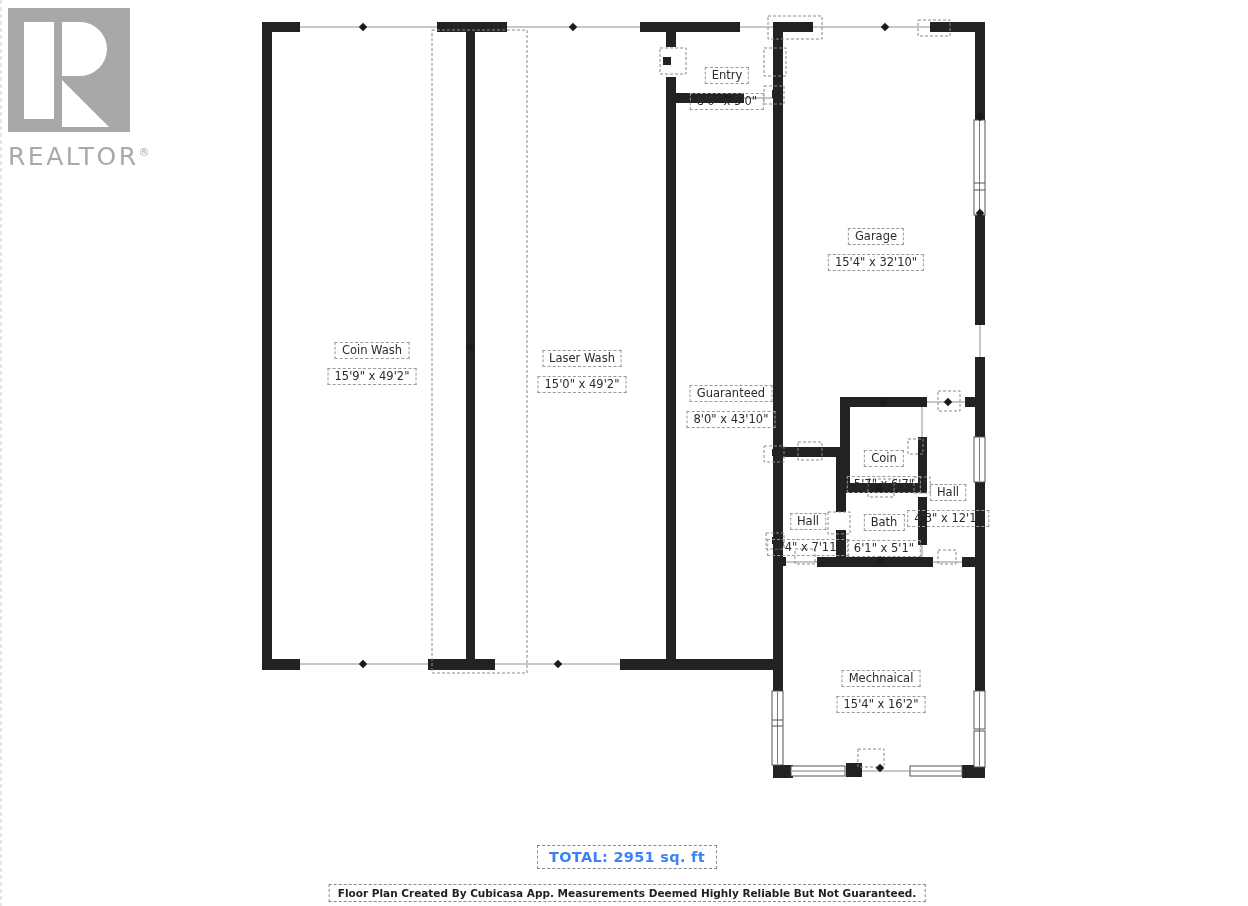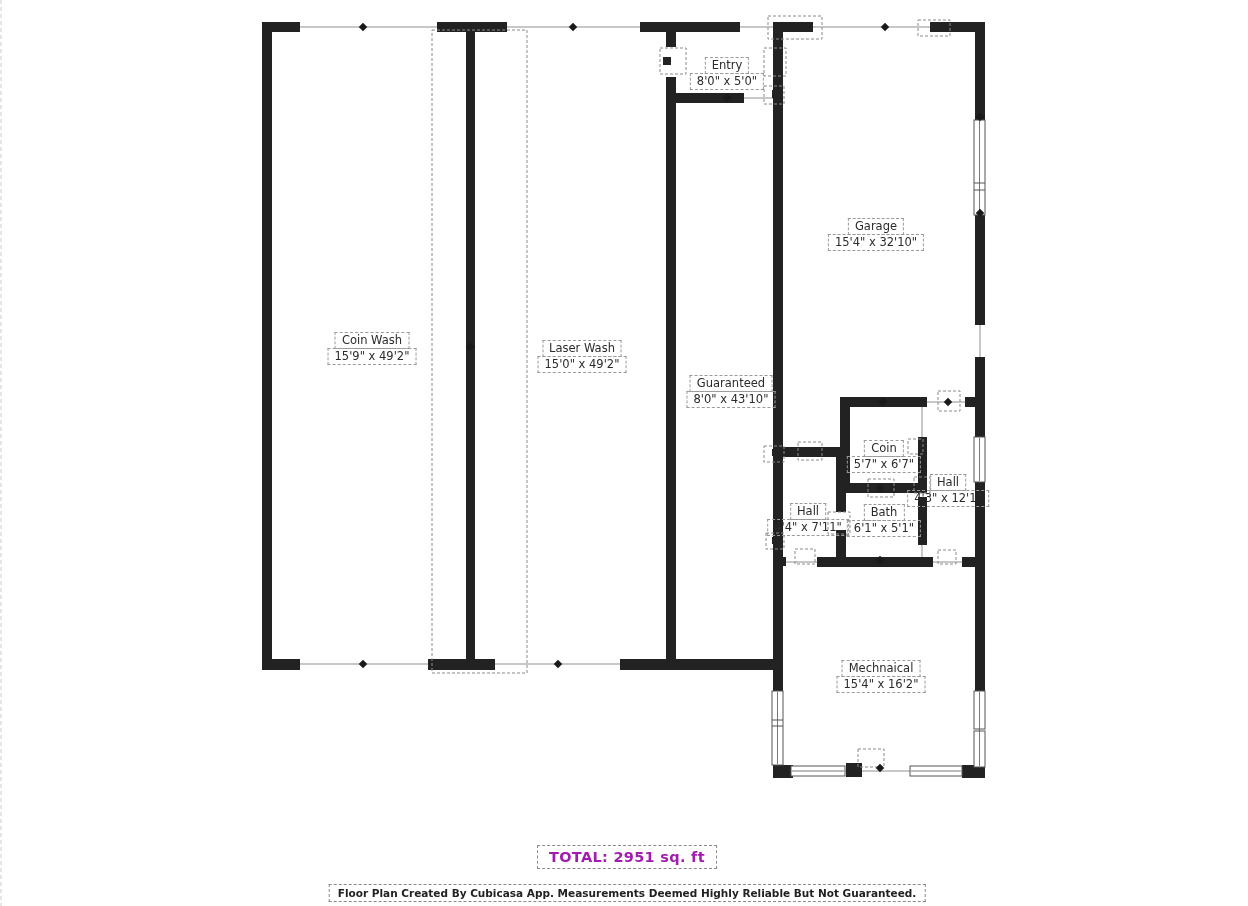--- a/index.html
+++ b/index.html
@@ -38,33 +38,34 @@
     line-height: 1.15;
     white-space: nowrap;
     z-index: 3;
   }
   .room-label .rname,
   .room-label .rdims {
     display: inline-block;
     border: 1px dashed #9a9a9a;
     padding: 1px 6px;
     background: rgba(255,255,255,0.0);
+    margin-top: 10px;
   }
   .room-label .row { display: block; margin-top: -1px; }
 
   .total-box {
     position: absolute;
     left: 627px;
     top: 845px;
     transform: translateX(-50%);
     border: 1px dashed #8a8a8a;
     padding: 3px 11px;
     font-size: 14.5px;
     font-weight: bold;
-    color: #a21caf;
+    color: #3b82f6;
     white-space: nowrap;
     letter-spacing: 0.3px;
   }
   .disclaimer-box {
     position: absolute;
     left: 627px;
     top: 884px;
     transform: translateX(-50%);
     border: 1px dashed #8a8a8a;
     padding: 2px 8px;
@@ -72,20 +73,29 @@
     color: #222222;
     white-space: nowrap;
     font-weight: bold;
   }
 </style>
 </head>
 <body>
 
 <div class="canvas">
 
+  <div class="logo-wrap">
+    <svg width="124" height="126" viewBox="0 0 124 126">
+      <rect x="0" y="0" width="122" height="124" fill="#a8a8a8"></rect>
+      <rect x="16" y="14" width="30" height="97" fill="#ffffff"></rect>
+      <path d="M54,14 h18 a27,27 0 0 1 0,54 h-18 z" fill="#ffffff"></path>
+      <path d="M54,72 L101,119 L54,119 z" fill="#ffffff"></path>
+    </svg>
+    <div class="logo-text"><span>REALTOR</span><sup>®</sup></div>
+  </div>
 
   <svg class="plan-svg" width="1248" height="906" viewBox="0 0 1248 906">
 
     <line x1="1" y1="0" x2="1" y2="906" stroke="#cccccc" stroke-width="1" stroke-dasharray="4 3"></line>
 
     <g stroke="#8f8f8f" stroke-width="1">
       <line x1="262" y1="27" x2="985" y2="27"></line>
       <line x1="262" y1="664" x2="780" y2="664"></line>
       <line x1="980" y1="322" x2="980" y2="360"></line>
       <line x1="927" y1="402" x2="975" y2="402"></line>

